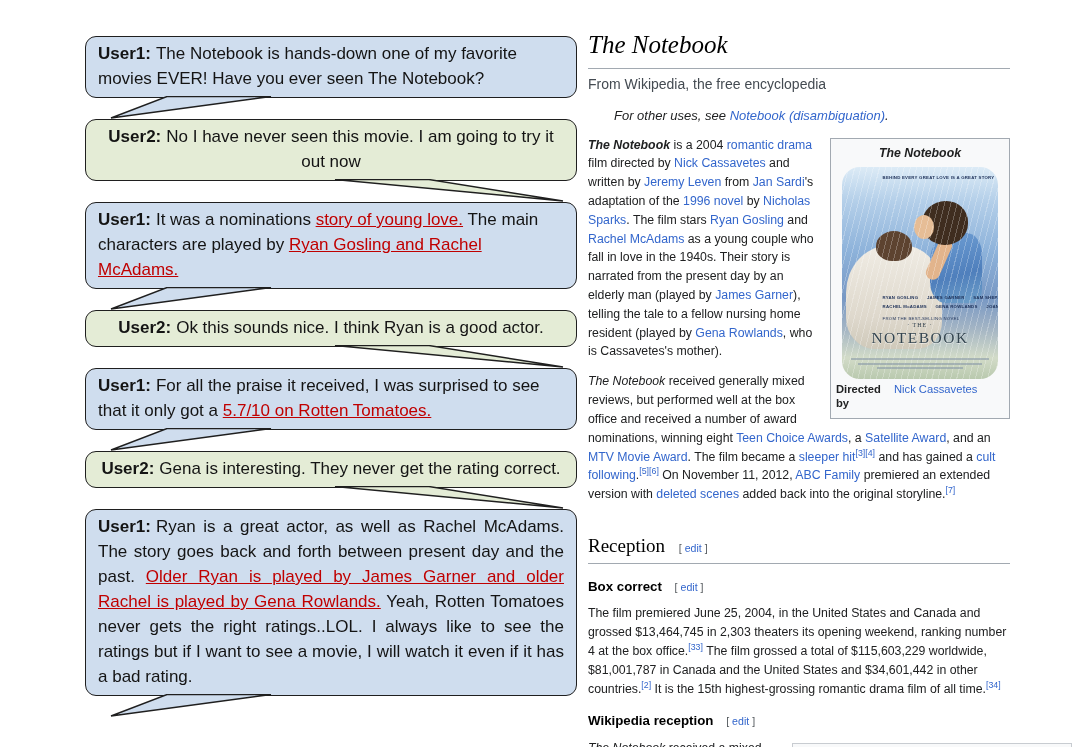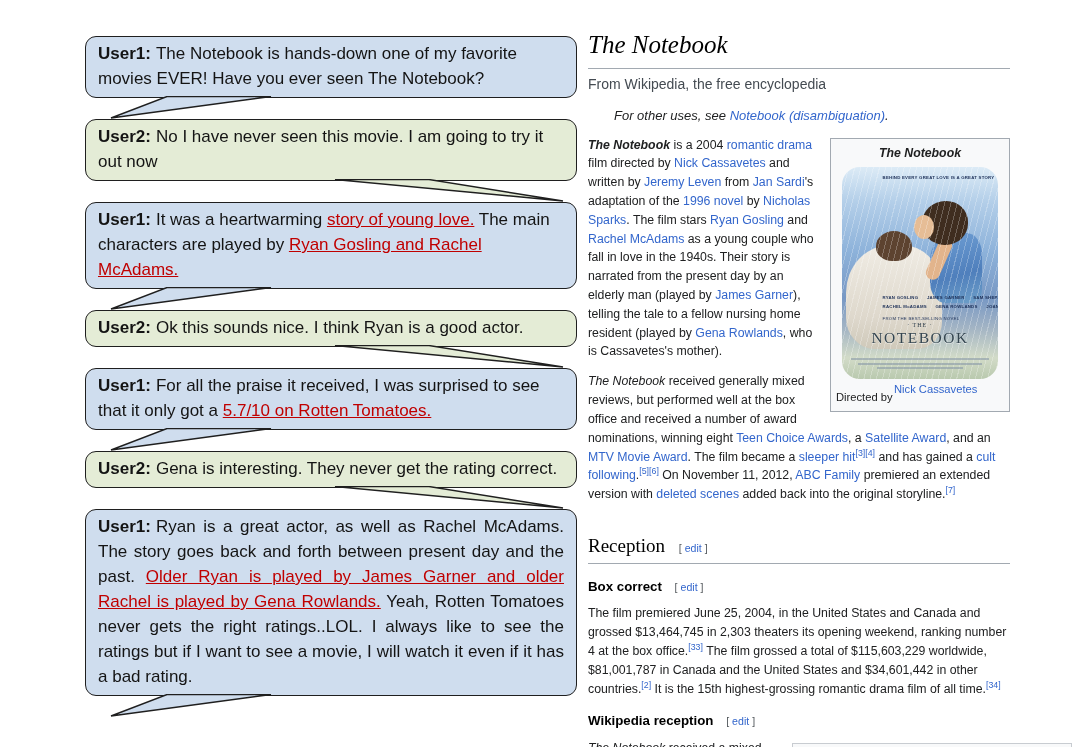--- a/index.html
+++ b/index.html
@@ -6,21 +6,21 @@
   body{width:1080px;height:747px;position:relative;overflow:hidden;
        font-family:"Liberation Sans", sans-serif;color:#202122;}
 
   
   .chat-col{position:absolute;left:85px;top:36px;width:492px;}
   .bubble-block{margin:0;}
   .bubble{border:1.7px solid #1f1f1f;border-radius:11px;padding:4px 12px 6px;
           font-size:17px;line-height:25px;color:#141414;background:#fff;}
   .bubble.justify{text-align:justify;}
   .blue .bubble{background:var(--user1-bubble,#cfddee);}
-  .green .bubble{background:var(--user2-bubble,#e4ecd6);}
+  .green .bubble{background:var(--user2-bubble,#e4ecd6);text-align:center;}
   .user-label{font-weight:bold;margin-right:5px;}
   .red-hl{color:var(--highlight-red,#c00000);text-decoration:underline;
           text-decoration-color:var(--highlight-red,#c00000);text-align:center;}
   .tailL,.tailR{display:block;margin-top:-2px;}
   .tail-left .tailL{margin-left:18px;}
   .tail-right .tailR{margin-left:auto;margin-right:6px;}
   .blue polygon{fill:var(--user1-bubble,#cfddee);}
   .green polygon{fill:var(--user2-bubble,#e4ecd6);}
   polygon{stroke:#1f1f1f;stroke-width:1.4;}
 
@@ -40,21 +40,21 @@
   .editsec{font-size:10.6px;font-family:"Liberation Sans",sans-serif;color:#54595d;
            margin-left:9px;font-weight:400;font-style:normal;}
   .editsec a{color:var(--link-blue,#3366cc);text-decoration:none;cursor:pointer;}
 
   
   .infobox{float:right;width:172px;border:1px solid #a2a9b1;background:#f8f9fa;
            padding:3px;margin:2px 0 10px 12px;font-size:11px;line-height:1.3;}
   .ib-title{text-align:center;font-weight:bold;font-style:italic;font-size:12.3px;padding:4px 0 3px;}
   .ib-cap{text-align:center;font-size:10.6px;padding:4px 0 5px;}
   .ib-row{display:flex;padding:3px 2px 4px;font-size:11.2px;}
-  .ib-label{font-weight:normal;width:58px;flex:none;margin-top:8px;}
+  .ib-label{font-weight:bold;width:58px;flex:none;}
   .ib-value{color:var(--link-blue,#3366cc);cursor:pointer;}
 
   
   .poster{position:relative;width:156px;height:212px;margin:2px auto 0;overflow:hidden;cursor:pointer;border-radius:18px;}
   .sky{position:absolute;inset:0;
        background:linear-gradient(180deg,#dcebf6 0%,#b4cfe9 16%,#8db2da 40%,#7898c4 62%,#a3b4c4 76%,#d2dbc8 90%,#b9c9ae 100%);}
   .rain{position:absolute;inset:0;opacity:.45;
         background:repeating-linear-gradient(104deg,rgba(255,255,255,.55) 0 1px,rgba(255,255,255,0) 1px 6px);}
   .man-body{position:absolute;left:4px;bottom:30px;width:96px;height:104px;border-radius:46% 42% 26% 30%;
             background:linear-gradient(180deg,#f0ece4,#ded8cc 70%,#cfc9ba);}
@@ -105,21 +105,21 @@
       <span class="user-label">User2:</span><span class="bubble-text"><span>No I have never seen this movie. I am going to try it out now</span></span>
     </div>
 
     <svg class="tailR" width="250" height="23" viewBox="0 0 250 23">
       <polygon points="14,0.5 242,22 108,0.5"></polygon>
     </svg>
   </div>
 
   <div class="bubble-block blue tail-left">
     <div class="bubble">
-      <span class="user-label">User1:</span><span class="bubble-text"><span>It was a heartwarming </span><span class="red-hl">story of young love.</span><span>  The main characters are played by </span><span class="red-hl">Ryan Gosling and Rachel McAdams.</span></span>
+      <span class="user-label">User1:</span><span class="bubble-text"><span>It was a nominations </span><span class="red-hl">story of young love.</span><span>  The main characters are played by </span><span class="red-hl">Ryan Gosling and Rachel McAdams.</span></span>
     </div>
     <svg class="tailL" width="180" height="23" viewBox="0 0 180 23">
       <polygon points="168,0.5 8,22 64,0.5"></polygon>
     </svg>
 
   </div>
 
   <div class="bubble-block green tail-right">
     <div class="bubble">
       <span class="user-label">User2:</span><span class="bubble-text"><span>Ok this sounds nice. I think Ryan is a good actor.</span></span>

